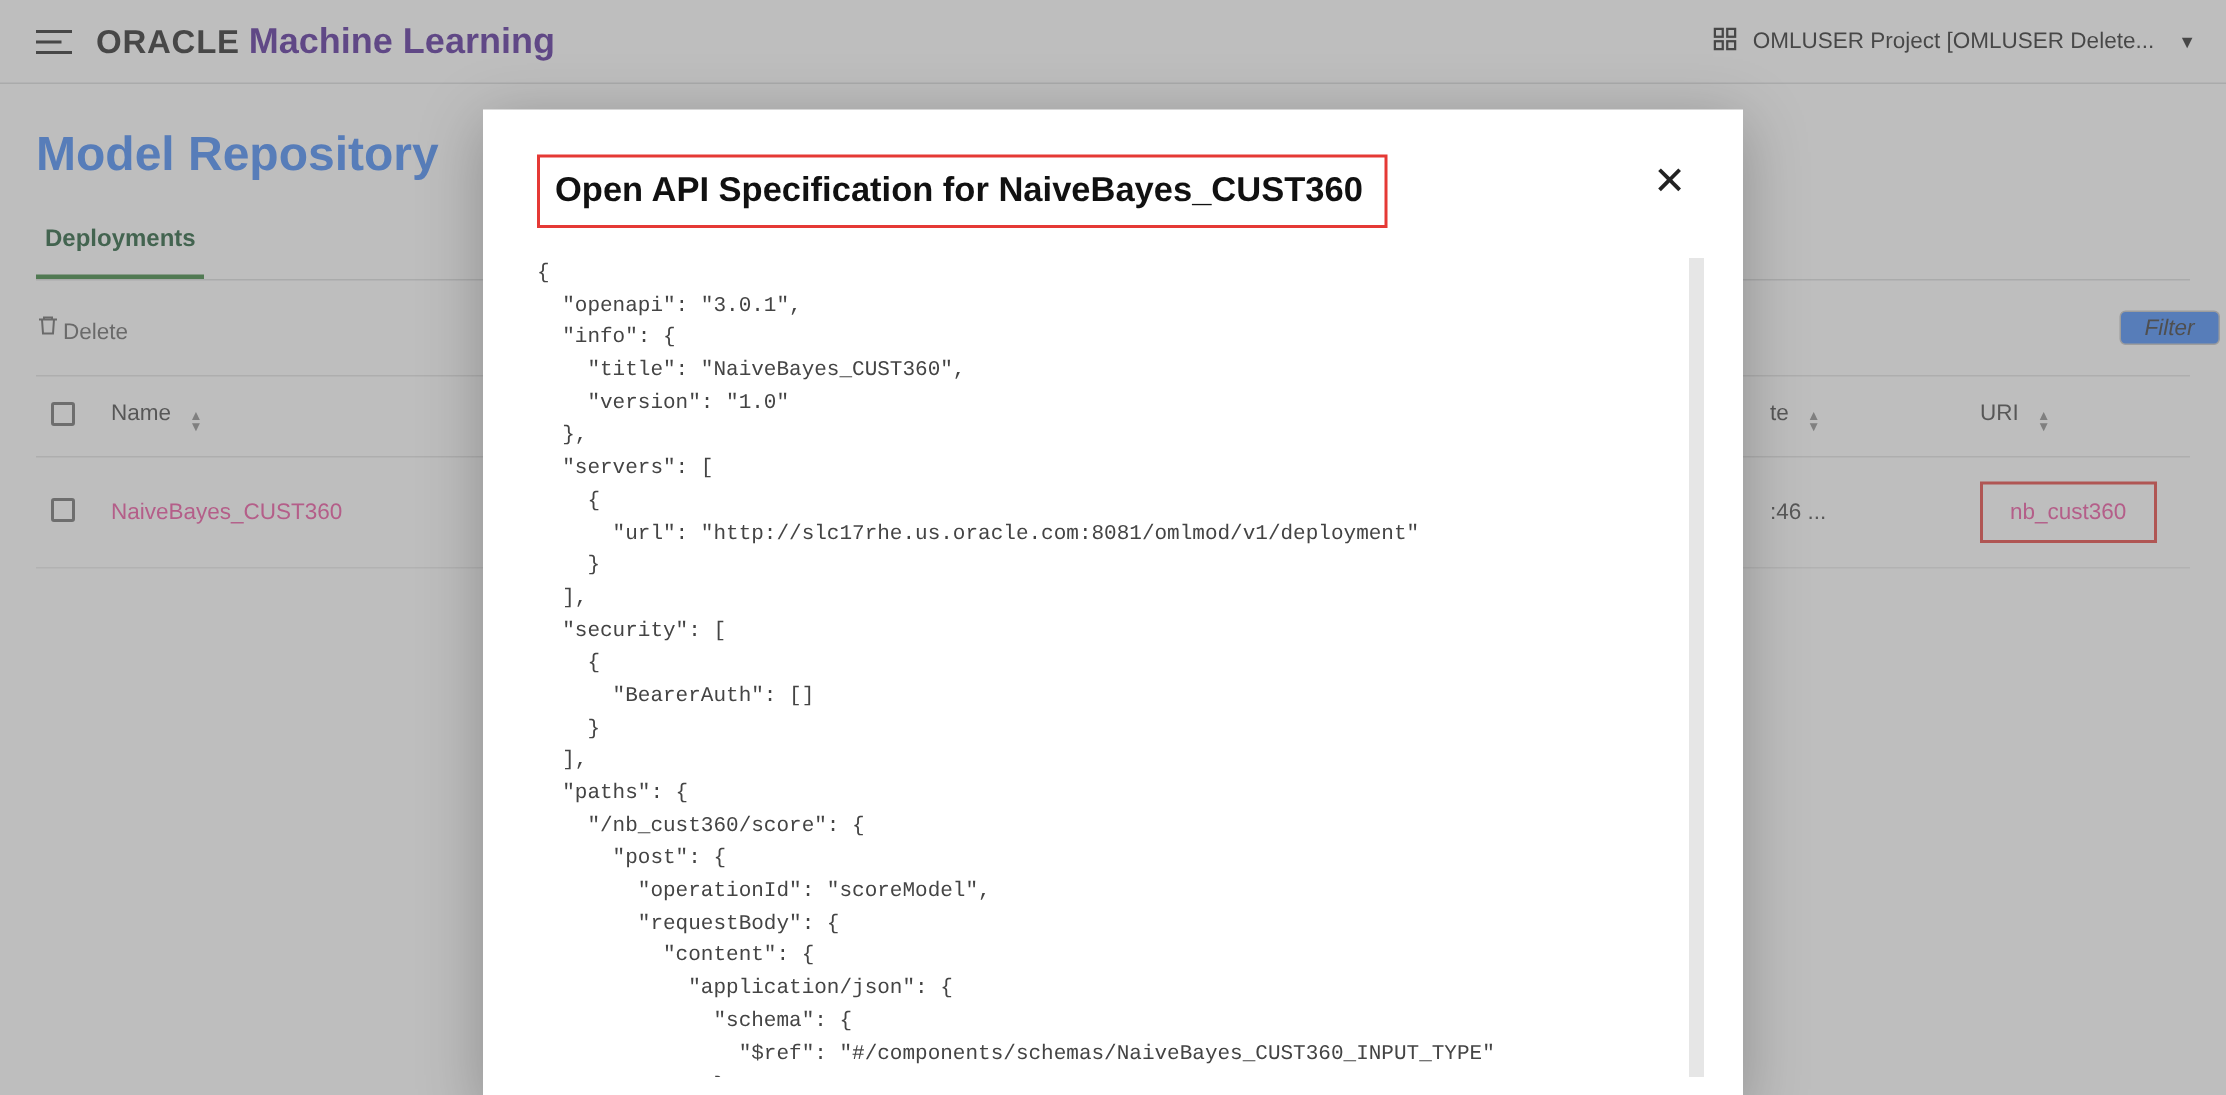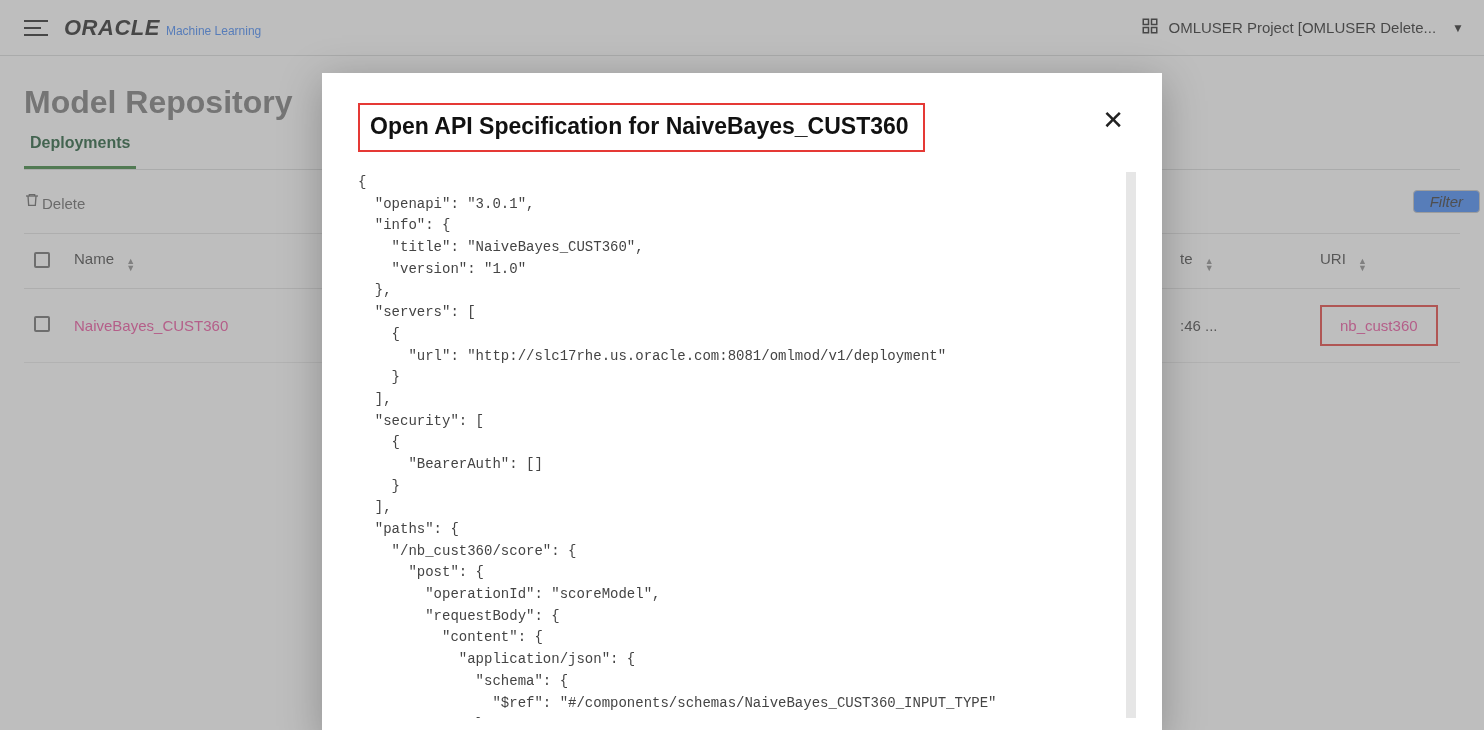--- a/index.html
+++ b/index.html
@@ -34,47 +34,46 @@
     .brand {
       display: flex;
       align-items: baseline;
       gap: 6px;
     }
     .brand-oracle {
       font-size: 22px;
       font-weight: 700;
       letter-spacing: 0.5px;
       color: #1b1b1b;
-      font-style: italic;
     }
     .brand-sub {
-      font-size: 12px;
-      font-weight: 400;
-      color: #3b82f6;
+      font-size: 24px;
+      font-weight: 700;
+      color: #4c1d95;
     }
     .header-spacer { flex: 1; }
     .project-switcher {
       display: flex;
       align-items: center;
       gap: 10px;
       color: #1b1b1b;
       font-size: 15px;
       cursor: pointer;
     }
     .project-icon svg { width: 18px; height: 18px; }
     .caret { font-size: 12px; margin-left: 6px; }
 
     .page {
       padding: 28px 24px 0 24px;
     }
     .page-title {
       font-size: 32px;
       font-weight: 800;
-      color: #737373;
-      margin-bottom: 3px;
+      color: #3b82f6;
+      margin-bottom: 20px;
     }
     .tabs {
       display: flex;
       gap: 40px;
       border-bottom: 1px solid #d9dadb;
     }
     .tab {
       padding: 10px 6px 14px 6px;
       font-size: 16px;
       color: #4b4b4b;

